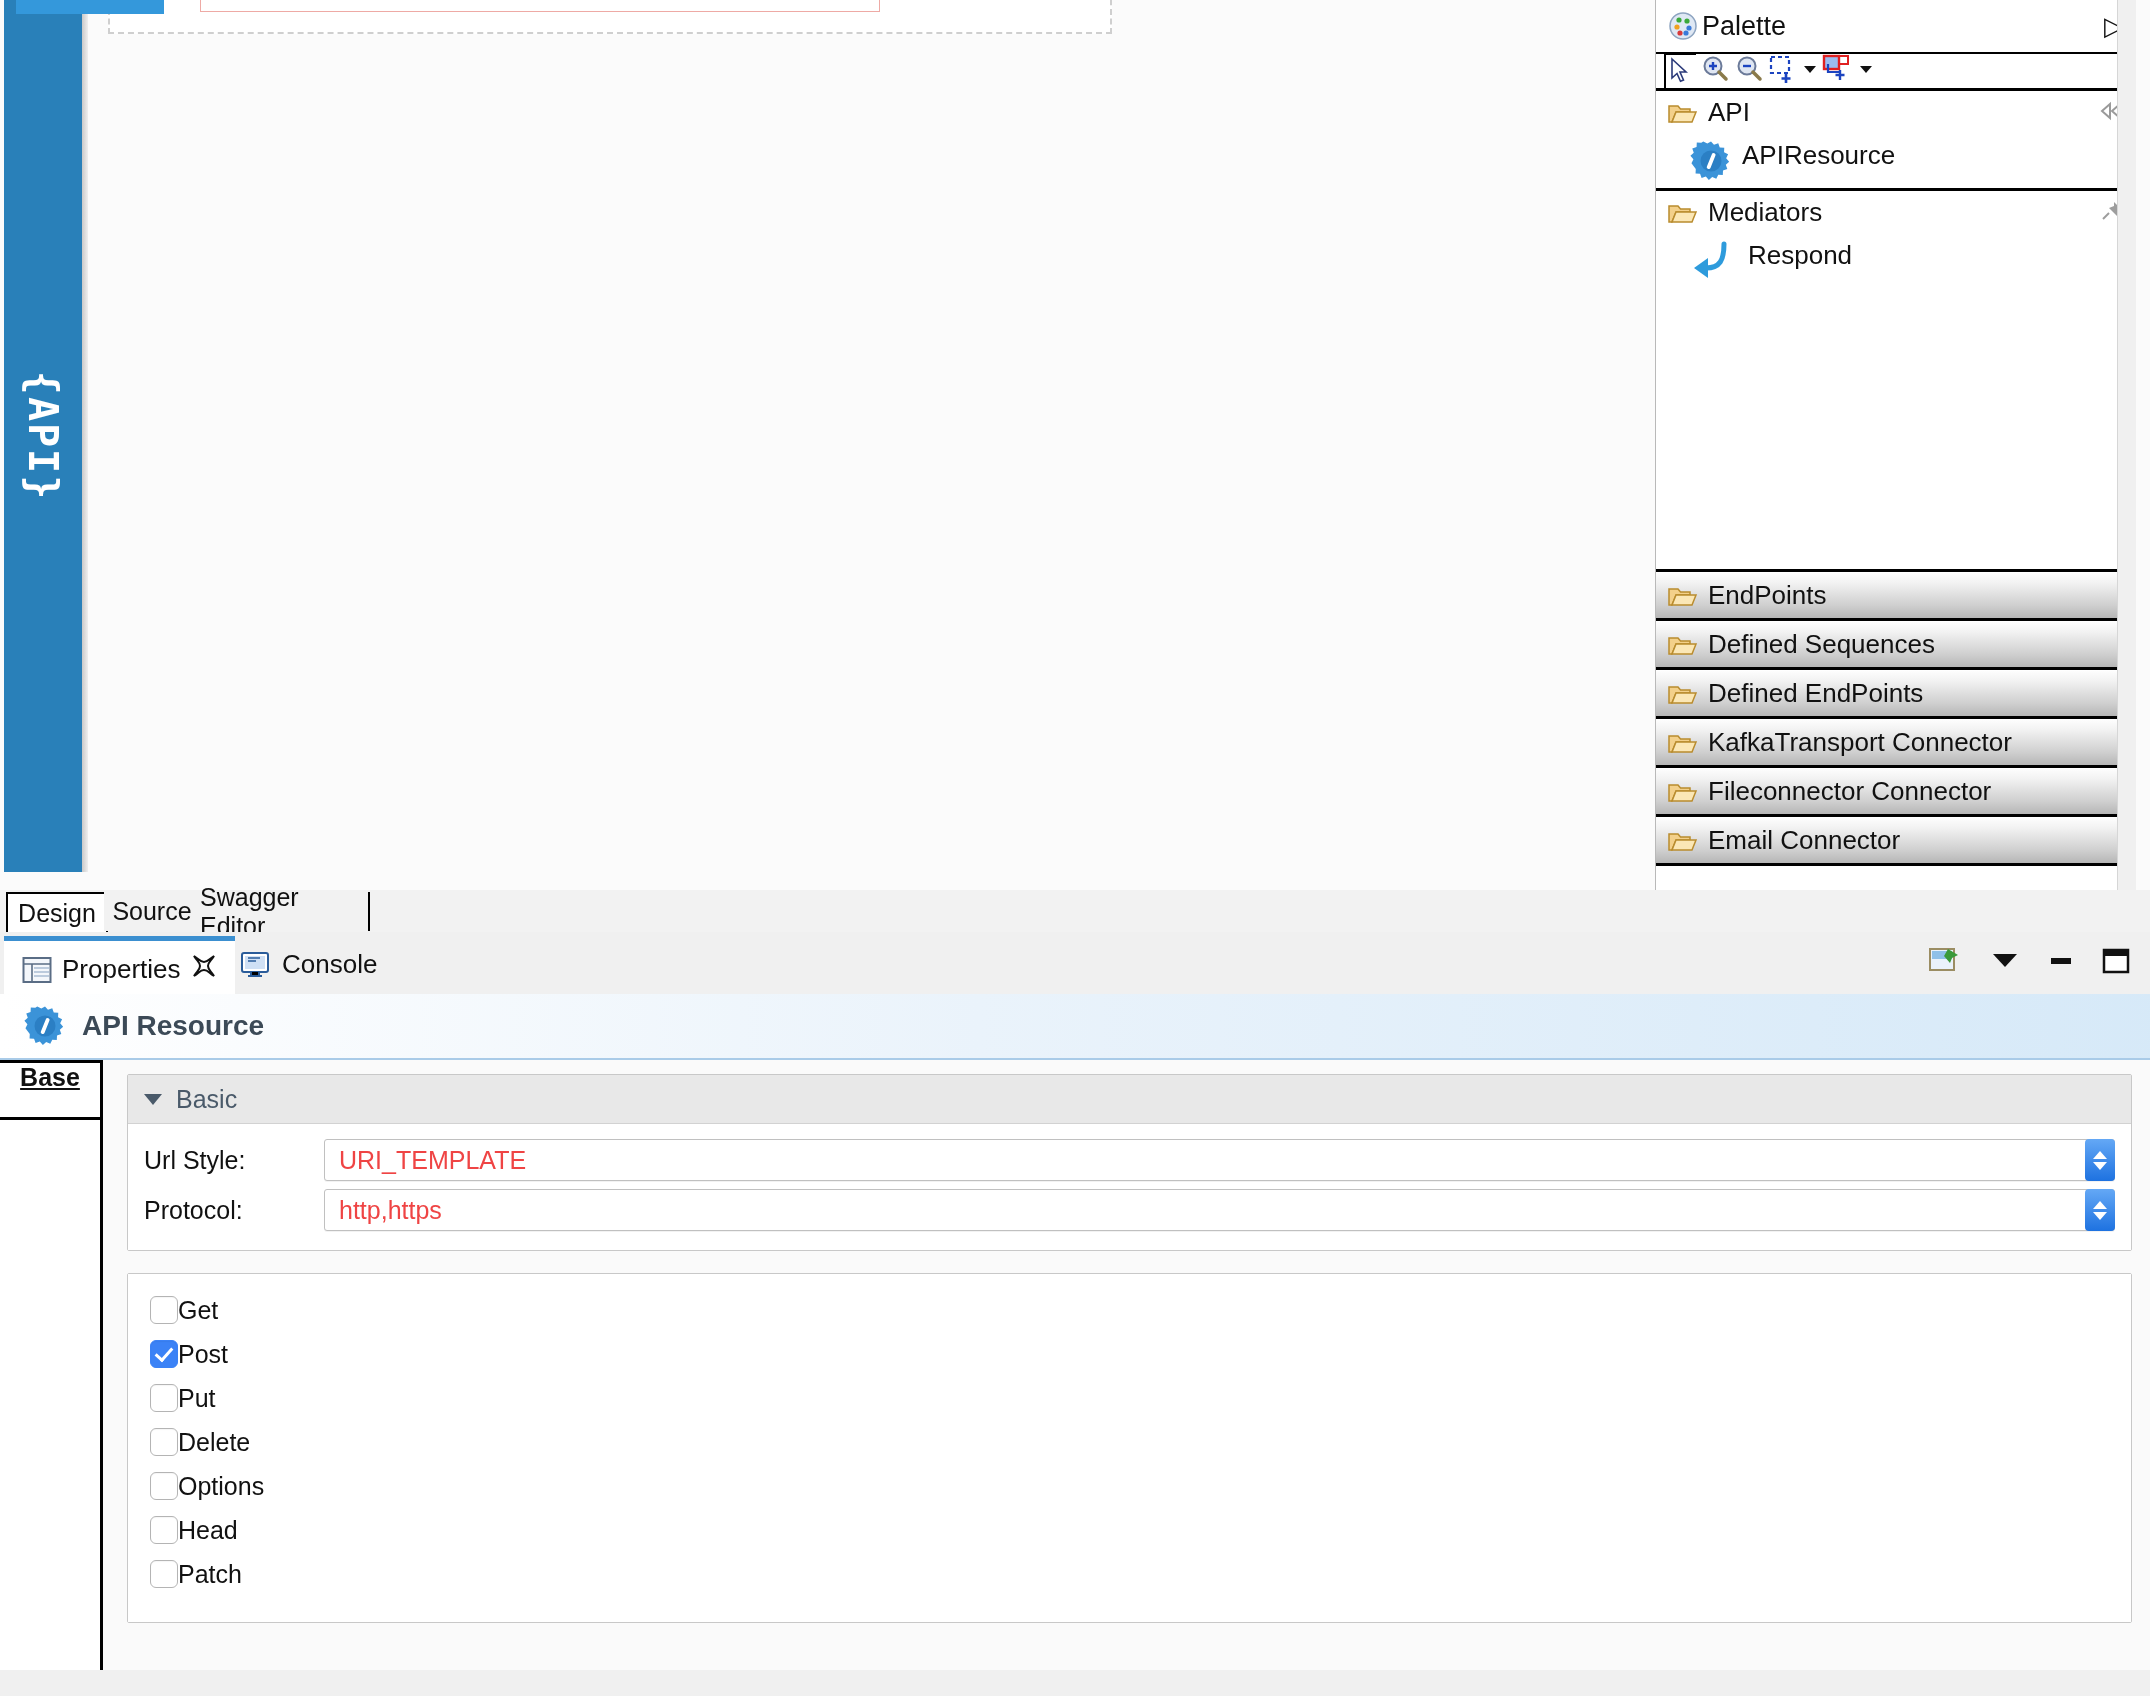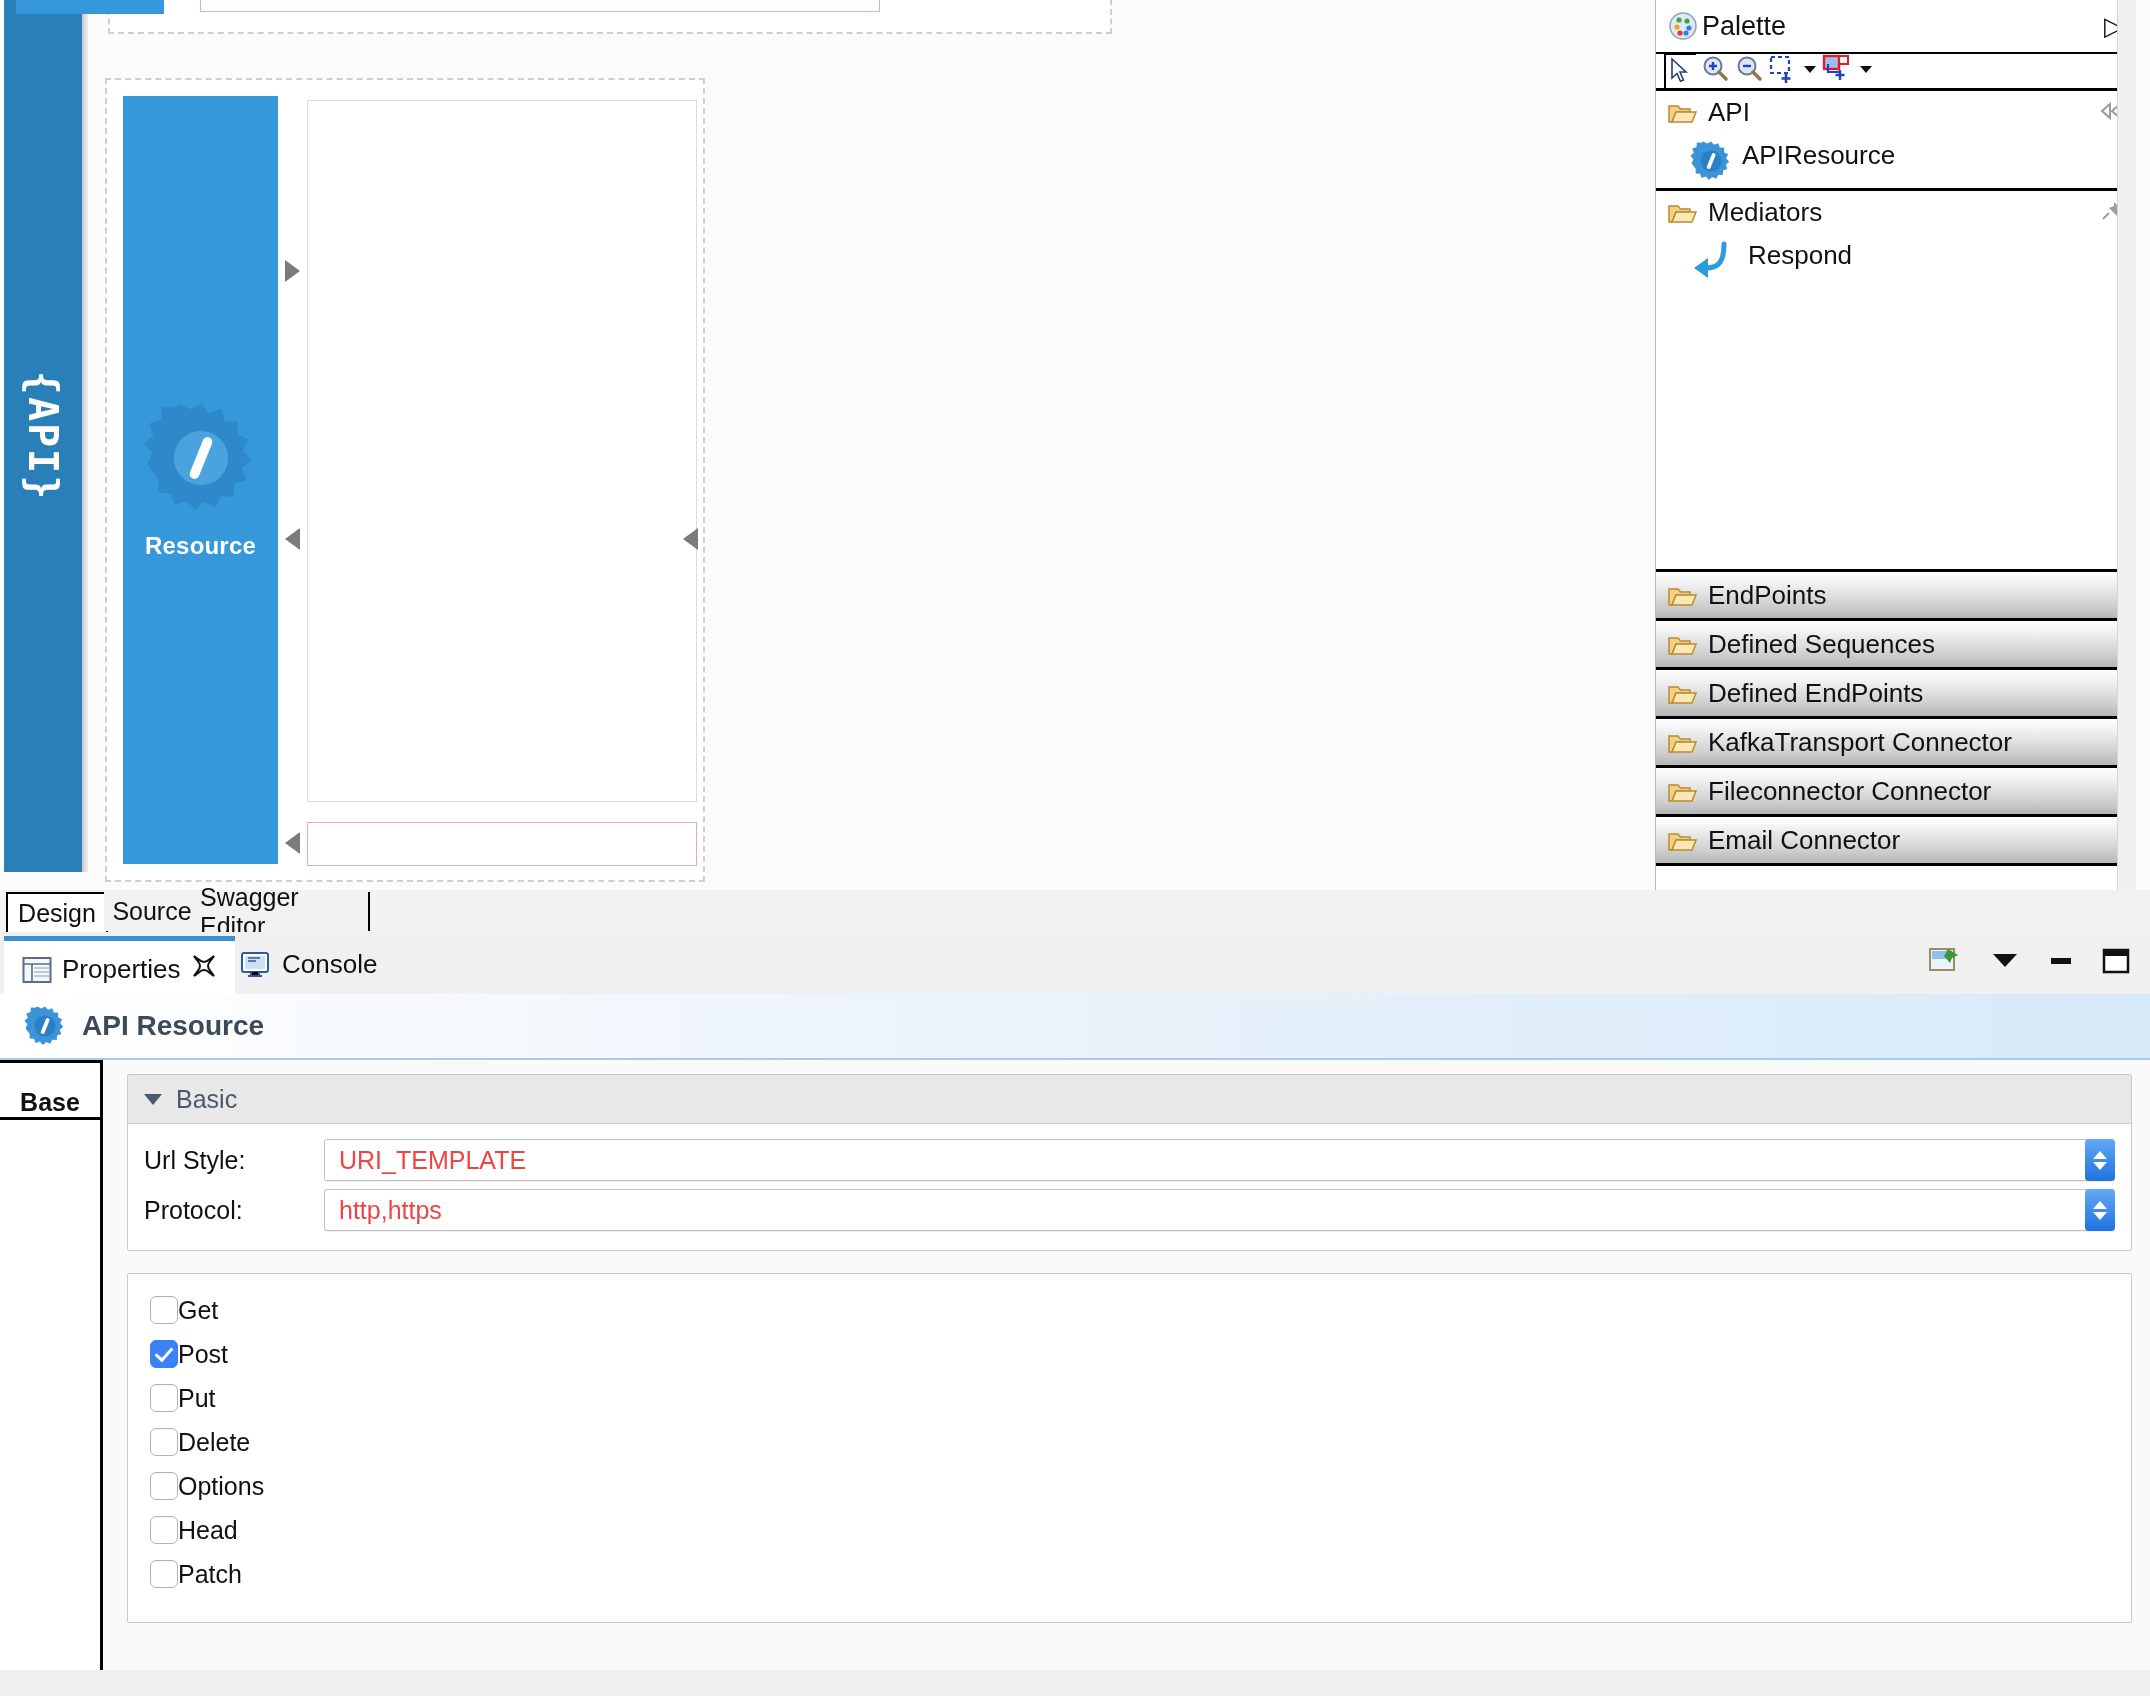--- a/index.html
+++ b/index.html
@@ -121,23 +121,23 @@
     position:absolute;left:0;top:62px;width:2150px;height:64px;
     background:linear-gradient(to right,#ffffff 0%,#eaf3fb 45%,#d6e9f8 100%);
     border-bottom:2px solid #a9cbe8;
     display:flex;align-items:center;gap:16px;padding-left:24px;
   }
   .res-header .rtitle{font-size:28px;font-weight:bold;color:#3c4a57;}
 
   .form-area{position:absolute;left:0;top:128px;width:2150px;height:636px;background:#ffffff;display:flex;}
   .base-tabs{width:100px;flex:0 0 100px;background:#ffffff;border-right:3px solid #000;position:relative;}
   .base-tab{
-    height:54px;display:flex;align-items:flex-end;justify-content:center;
+    height:54px;display:flex;align-items:flex-start;justify-content:center;
     font-size:25px;font-weight:bold;color:#111;
-    border-top:3px solid #000;border-bottom:3px solid #000;background:#ffffff;cursor:pointer;
+    border-top:3px solid #000;border-bottom:3px solid #000;background:#ffffff;cursor:pointer;text-decoration:underline;
   }
   .form-scroll{flex:1 1 auto;background:#fafafa;padding:14px 18px 0 24px;overflow:hidden;}
 
   .group{border:1px solid #c8c8c8;background:#ffffff;margin-bottom:22px;border-radius:2px;}
   .group-head{
     background:#e8e8e8;height:48px;display:flex;align-items:center;gap:14px;padding-left:16px;
     border-bottom:1px solid #d2d2d2;
   }
   .group-head .ghtext{font-size:25px;color:#4a5a6a;}
   .caret{width:0;height:0;border-left:9px solid transparent;border-right:9px solid transparent;border-top:11px solid #4a5a6a;}
@@ -192,36 +192,20 @@
 
     <div class="api-strip">
       <div class="api-glyph">{<span>API</span>}</div>
     </div>
     <div class="strip-shadow"></div>
 
     <div class="res-box-top"></div>
     <div class="res-top-blue"></div>
     <div class="res-top-white"></div>
 
-    <div class="res-wrap">
-      <div class="res-node">
-        <svg class="res-gear" viewBox="0 0 120 120">
-          <path fill="#2d89c8" d="M60 4l8.5 9.6 12.2-4.3 4.3 12.3 12.9.6-.6 12.9 11.6 5.7-5.6 11.6 8.6 9.6-9.6 8.6 4.3 12.2-12.3 4.3-.6 12.9-12.9-.6-5.7 11.6-11.6-5.6-9.6 8.6-8.6-9.6-12.2 4.3-4.3-12.3-12.9-.6.6-12.9L4.2 66.4l5.6-11.6-8.6-9.6 9.6-8.6-4.3-12.2 12.3-4.3.6-12.9 12.9.6L37.9 4.2l11.6 5.6L60 4z"></path>
-          <circle cx="60" cy="60" r="28" fill="#4aa3df"></circle>
-          <rect x="55" y="37" width="10" height="46" rx="5" fill="#ffffff" transform="rotate(22 60 60)"></rect>
-        </svg>
-        <div class="res-label">Resource</div>
-      </div>
-      <div class="inseq-box"></div>
-      <div class="outseq-box"></div>
-      <div class="tri tri-r" style="left:178px;top:180px;"></div>
-      <div class="tri tri-l" style="left:178px;top:448px;"></div>
-      <div class="tri tri-l" style="left:576px;top:448px;"></div>
-      <div class="tri tri-l" style="left:178px;top:752px;"></div>
-    </div>
   </div>
 
   <div class="palette">
 
     <div class="pal-title">
       <svg width="30" height="30" viewBox="0 0 30 30">
         <circle cx="15" cy="15" r="13" fill="#dfe8f4" stroke="#8da4c0" stroke-width="1.5"></circle>
         <circle cx="11" cy="9" r="2.6" fill="#3aa93a"></circle>
           <circle cx="19" cy="10" r="2.6" fill="#3aa93a"></circle>
         <circle cx="9" cy="16" r="2.6" fill="#f0a020"></circle>

